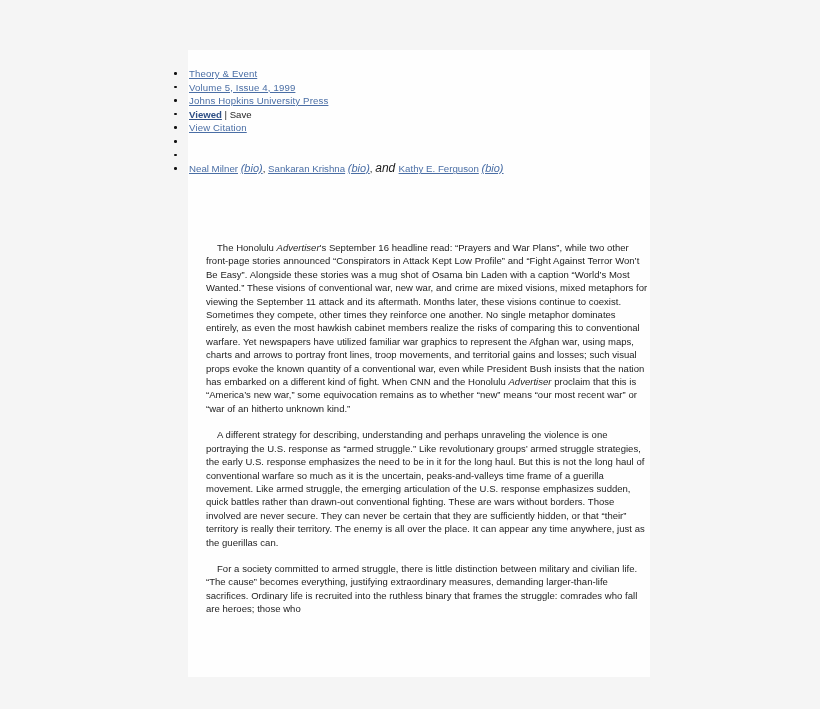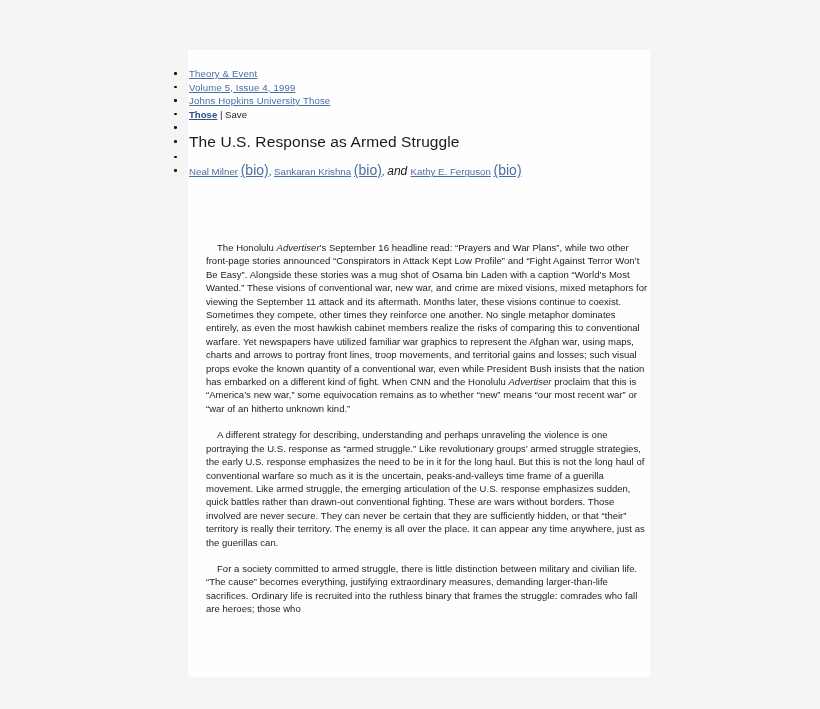--- a/index.html
+++ b/index.html
@@ -115,21 +115,22 @@
   }
   li.author-row::before { top: 7px; }
   .alink {
     color: #4a6ea5;
     text-decoration: underline;
     font-size: 9.7px;
   }
   .abio {
     color: #4a6ea5;
     text-decoration: underline;
-    font-size: 14px;
+    font-style: italic;
+    font-size: 11px;
   }
   .asep {
     color: #1d1d1d;
     font-style: normal;
     font-size: 9.7px;
   }
   .aand {
     color: #1d1d1d;
     font-style: italic;
     font-size: 12px;
@@ -165,35 +166,35 @@
 
     <li>
       <span class="mlink">Theory &amp; Event</span>
     </li>
 
     <li>
       <span class="mlink">Volume 5, Issue 4, 1999</span>
     </li>
 
     <li>
-      <span class="mlink">Johns Hopkins University Those</span>
-    </li>
-
-
-    <li>
-      <span class="mviewed">Those</span><span class="mplain"> | </span><span class="mplain">Save</span>
-    </li>
-
+      <span class="mlink">Johns Hopkins University Press</span>
+    </li>
+
+
+    <li>
+      <span class="mviewed">Viewed</span><span class="mplain"> | </span><span class="mplain">Save</span>
+    </li>
+
+    <li>
+      <span class="mlink">View Citation</span>
+    </li>
 
 
     <li class="spacer-row"></li>
 
-    <li class="title-row">
-      <span id="doc-title">The U.S. Response as Armed Struggle</span>
-    </li>
 
     <li class="spacer-row"></li>
 
     <li class="author-row">
       <span class="alink">Neal Milner</span><span class="asep">&nbsp;</span><span class="abio">(bio)</span><span class="asep">, </span><span class="alink">Sankaran Krishna</span><span class="asep">&nbsp;</span><span class="abio">(bio)</span><span class="asep">, </span><span class="aand">and </span><span class="alink">Kathy E. Ferguson</span><span class="asep">&nbsp;</span><span class="abio">(bio)</span>
     </li>
 
   </ul>
 
   <div id="body-text">

